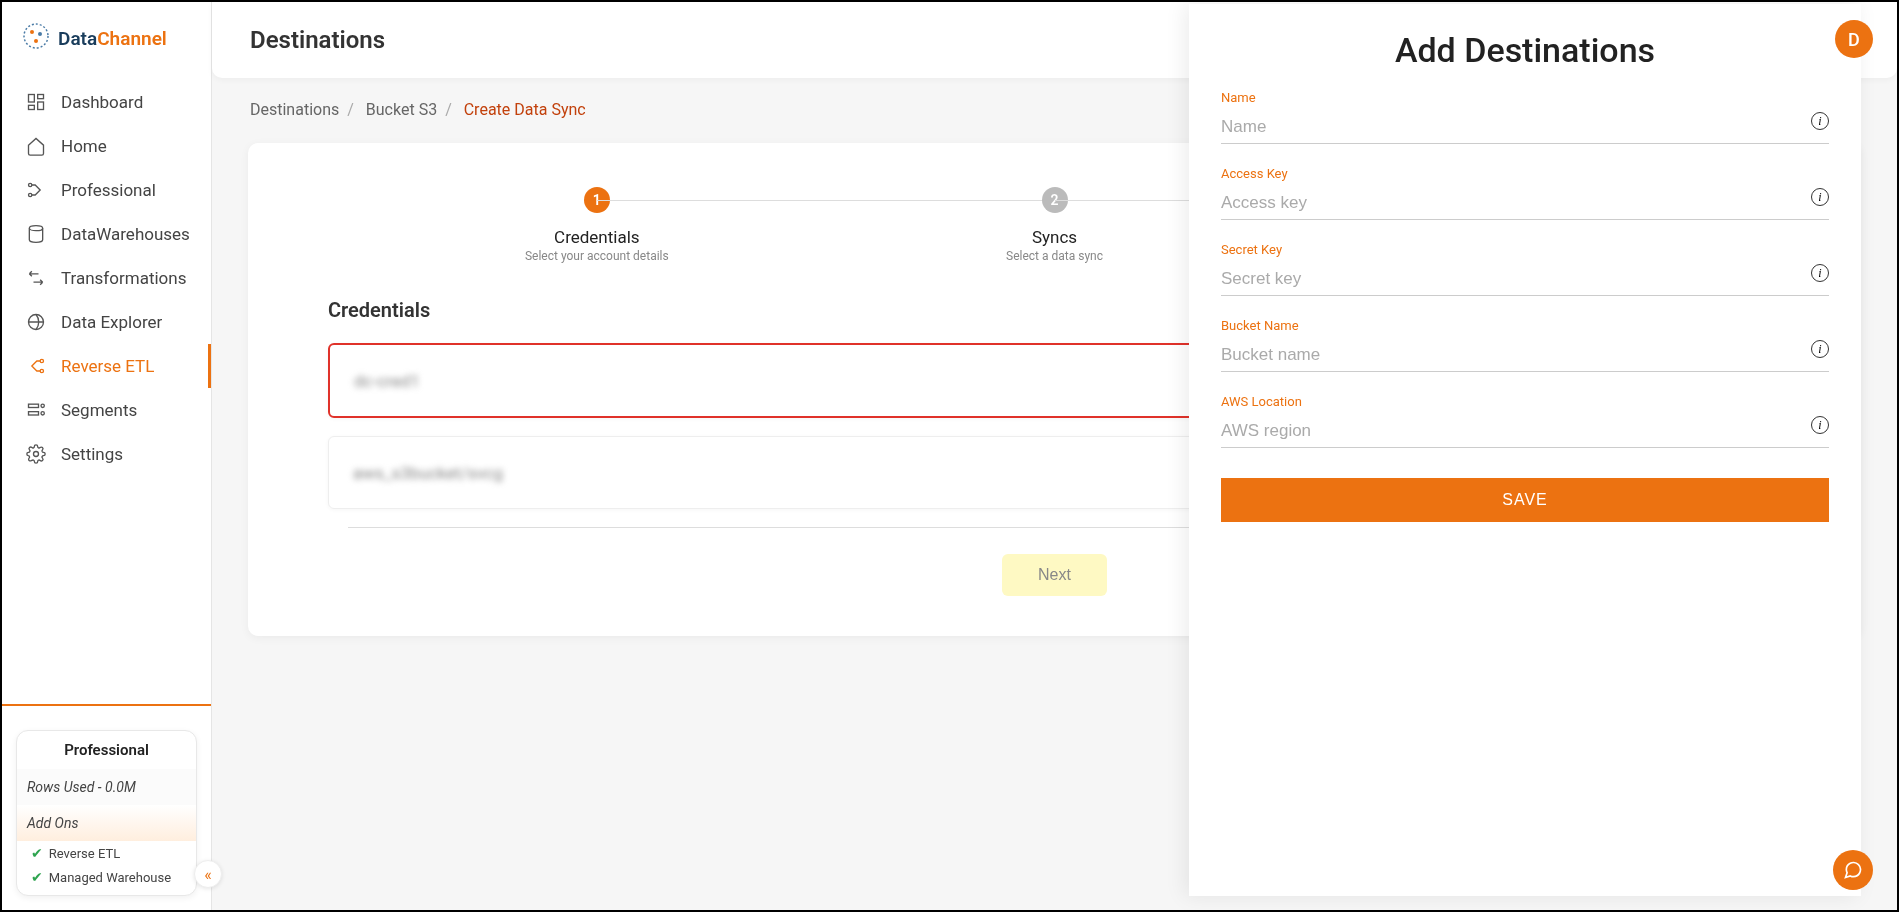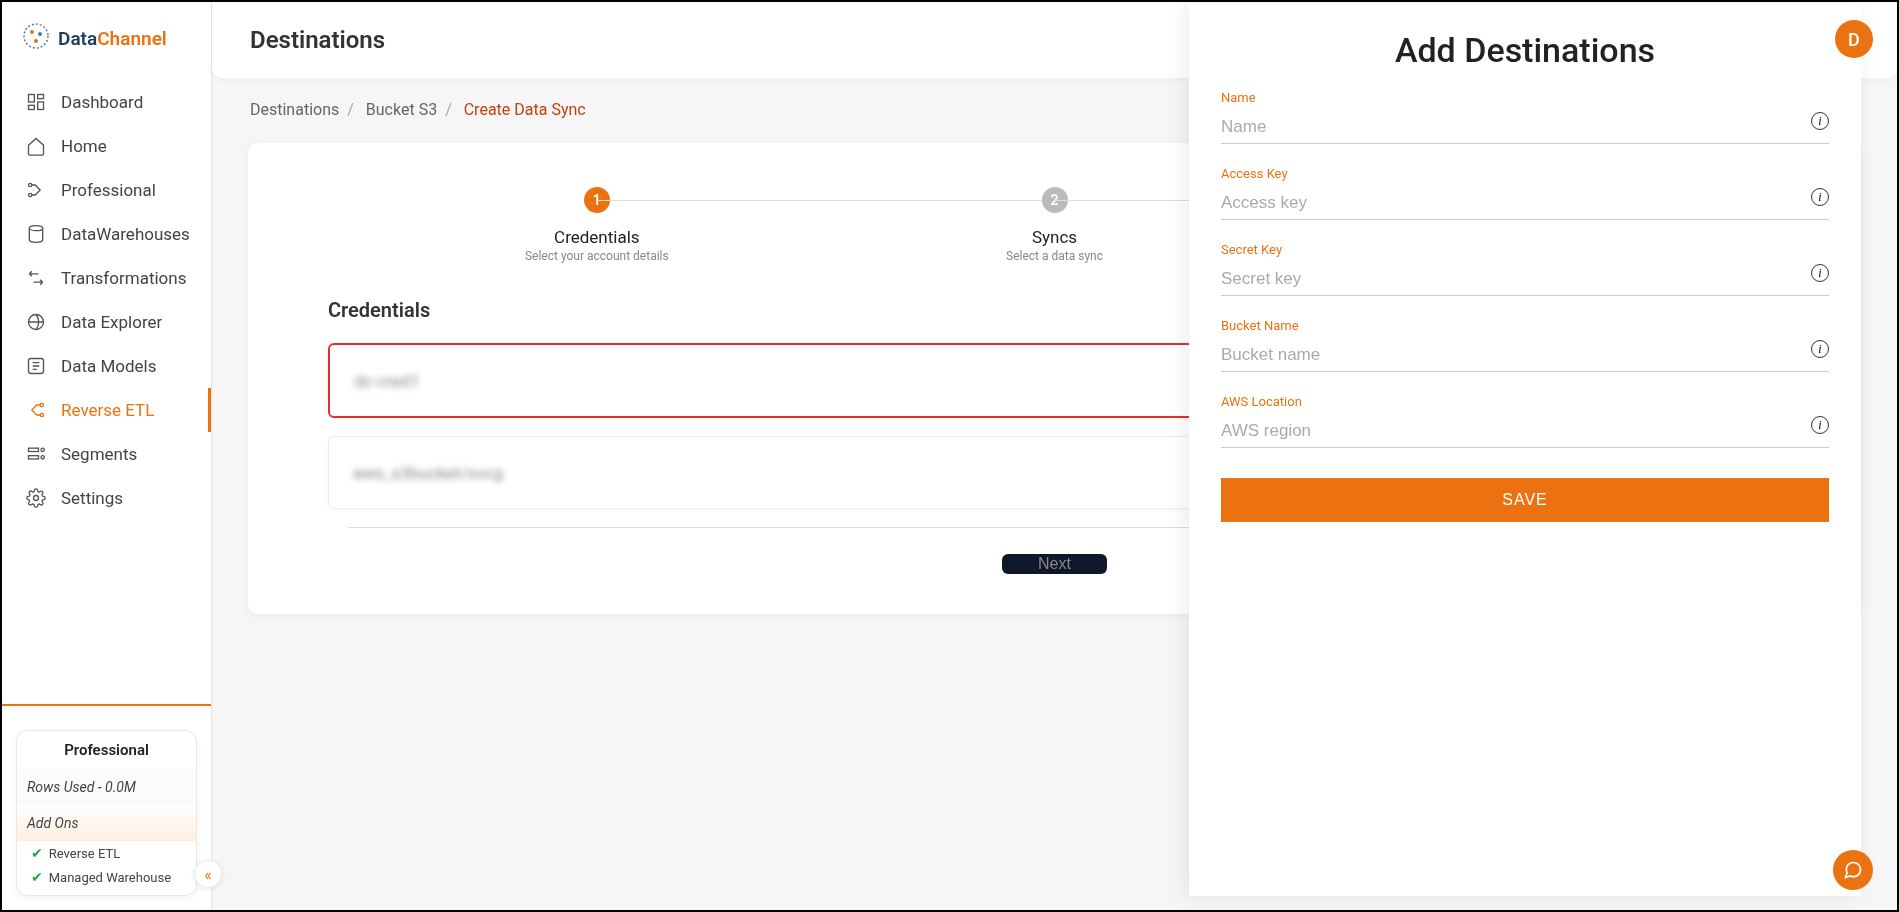--- a/index.html
+++ b/index.html
@@ -48,21 +48,21 @@
 .btn-group { display: flex; gap: 12px; }
 .cred-row { border: 1px solid #eee; border-radius: 6px; padding: 20px 24px; display: flex; align-items: center; justify-content: space-between; margin-bottom: 18px; box-shadow: 0 1px 4px rgba(0,0,0,0.04); }
 .cred-row.selected { border: 2px solid #e0322a; }
 .cred-name { color: #888; font-size: 17px; filter: blur(3px); }
 .cred-actions { display: flex; align-items: center; gap: 14px; }
 .badge-col { display: flex; flex-direction: column; align-items: center; }
 .badge { background: #ec5a3c; color: #fff; border-radius: 10px; padding: 2px 8px; font-size: 12px; font-weight: 600; }
 .badge-label { font-size: 10px; color: #999; margin-top: 2px; }
 .row-icon { color: #888; font-size: 18px; cursor: pointer; }
 .divider { height: 1px; background: #ddd; margin: 14px 20px 26px; }
-.next-btn { display: block; margin: 0 auto; padding: 1px 36px; background: #0f172a; color: #888; border: none; border-radius: 6px; font-size: 16px; }
+.next-btn { display: block; margin: 0 auto; padding: 12px 36px; background: #fef9c3; color: #888; border: none; border-radius: 6px; font-size: 16px; }
 .panel { position: absolute; top: 2px; right: 36px; width: 672px; height: calc(100% - 16px); background: #fff; box-shadow: -4px 0 20px rgba(0,0,0,0.08); padding: 26px 32px; z-index: 50; }
 .panel-title { font-size: 34px; font-weight: 500; text-align: center; color: #222; margin-bottom: 20px; }
 .form-group { margin-bottom: 22px; position: relative; }
 .form-label { font-size: 13px; color: #ec7211; display: block; margin-bottom: 6px; }
 .form-input { width: 100%; border: none; border-bottom: 1px solid #ccc; padding: 6px 0; font-size: 17px; color: #333; outline: none; }
 .form-input::placeholder { color: #aaa; }
 .info-icon { position: absolute; right: 0; top: 22px; width: 18px; height: 18px; border: 1.5px solid #333; border-radius: 50%; display: flex; align-items: center; justify-content: center; font-size: 12px; font-style: italic; font-family: Georgia, serif; }
 .save-btn { width: 100%; background: #ec7211; color: #fff; border: none; padding: 13px; font-size: 16px; letter-spacing: 1px; cursor: pointer; margin-top: 8px; }
 .avatar { position: absolute; top: 18px; right: 24px; width: 38px; height: 38px; border-radius: 50%; background: #ec7211; color: #fff; display: flex; align-items: center; justify-content: center; font-size: 18px; font-weight: 500; z-index: 60; }
 .chat-btn { position: absolute; bottom: 20px; right: 24px; width: 40px; height: 40px; border-radius: 50%; background: #ec7211; color: #fff; display: flex; align-items: center; justify-content: center; font-size: 20px; z-index: 60; cursor: pointer; }
@@ -132,29 +132,20 @@
           <span>Transformations</span>
         </div>
       <div class="nav-item">
           <span class="nav-icon">
             <svg width="20" height="20" viewBox="0 0 24 24" fill="none" stroke="#555" stroke-width="1.6">
               <circle cx="12" cy="12" r="9"></circle>
               <path d="M12 3a14 14 0 010 18M3 12h18"></path>
             </svg>
           </span>
           <span>Data Explorer</span>
-        </div>
-      <div class="nav-item">
-          <span class="nav-icon">
-            <svg width="20" height="20" viewBox="0 0 24 24" fill="none" stroke="#555" stroke-width="1.6">
-              <rect x="3" y="3" width="18" height="18" rx="3"></rect>
-              <path d="M8 8h8M8 12h8M8 16h5"></path>
-            </svg>
-          </span>
-          <span>Data Models</span>
         </div>
       <div class="nav-item active">
           <span class="nav-icon">
             <svg width="20" height="20" viewBox="0 0 24 24" fill="none" stroke="#ec7211" stroke-width="1.6">
               <circle cx="19" cy="6" r="2"></circle>
               <circle cx="19" cy="18" r="2"></circle>
               <path d="M17 6h-4l-6 6 6 6h4"></path>
             </svg>
           </span>
           <span>Reverse ETL</span>

